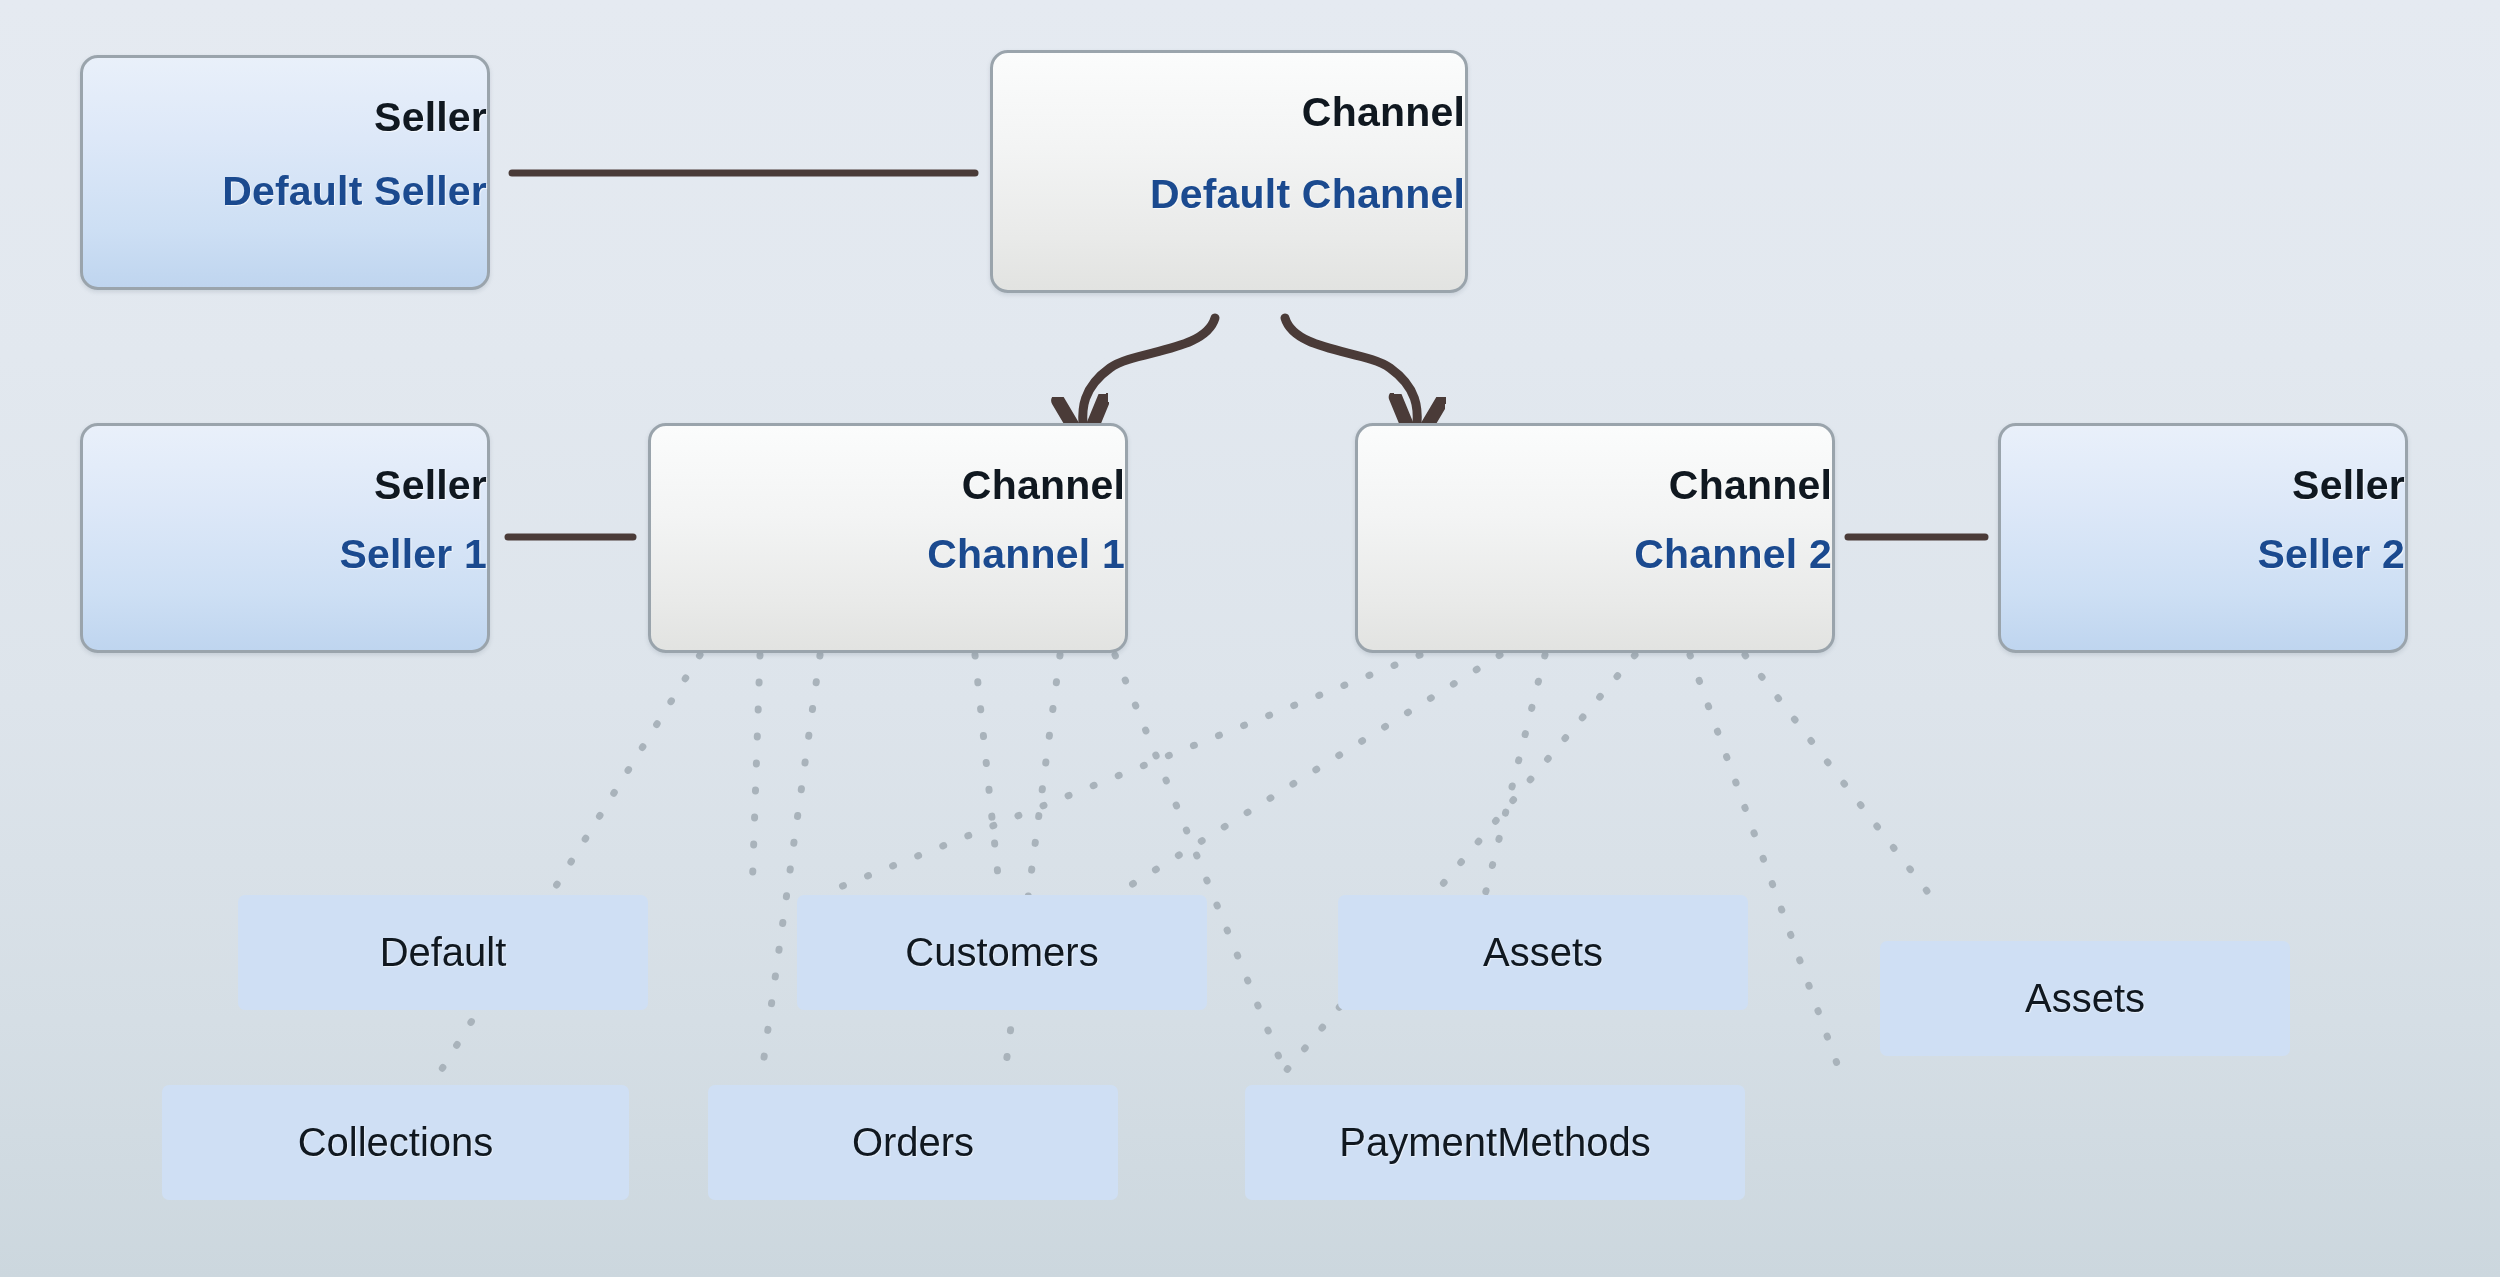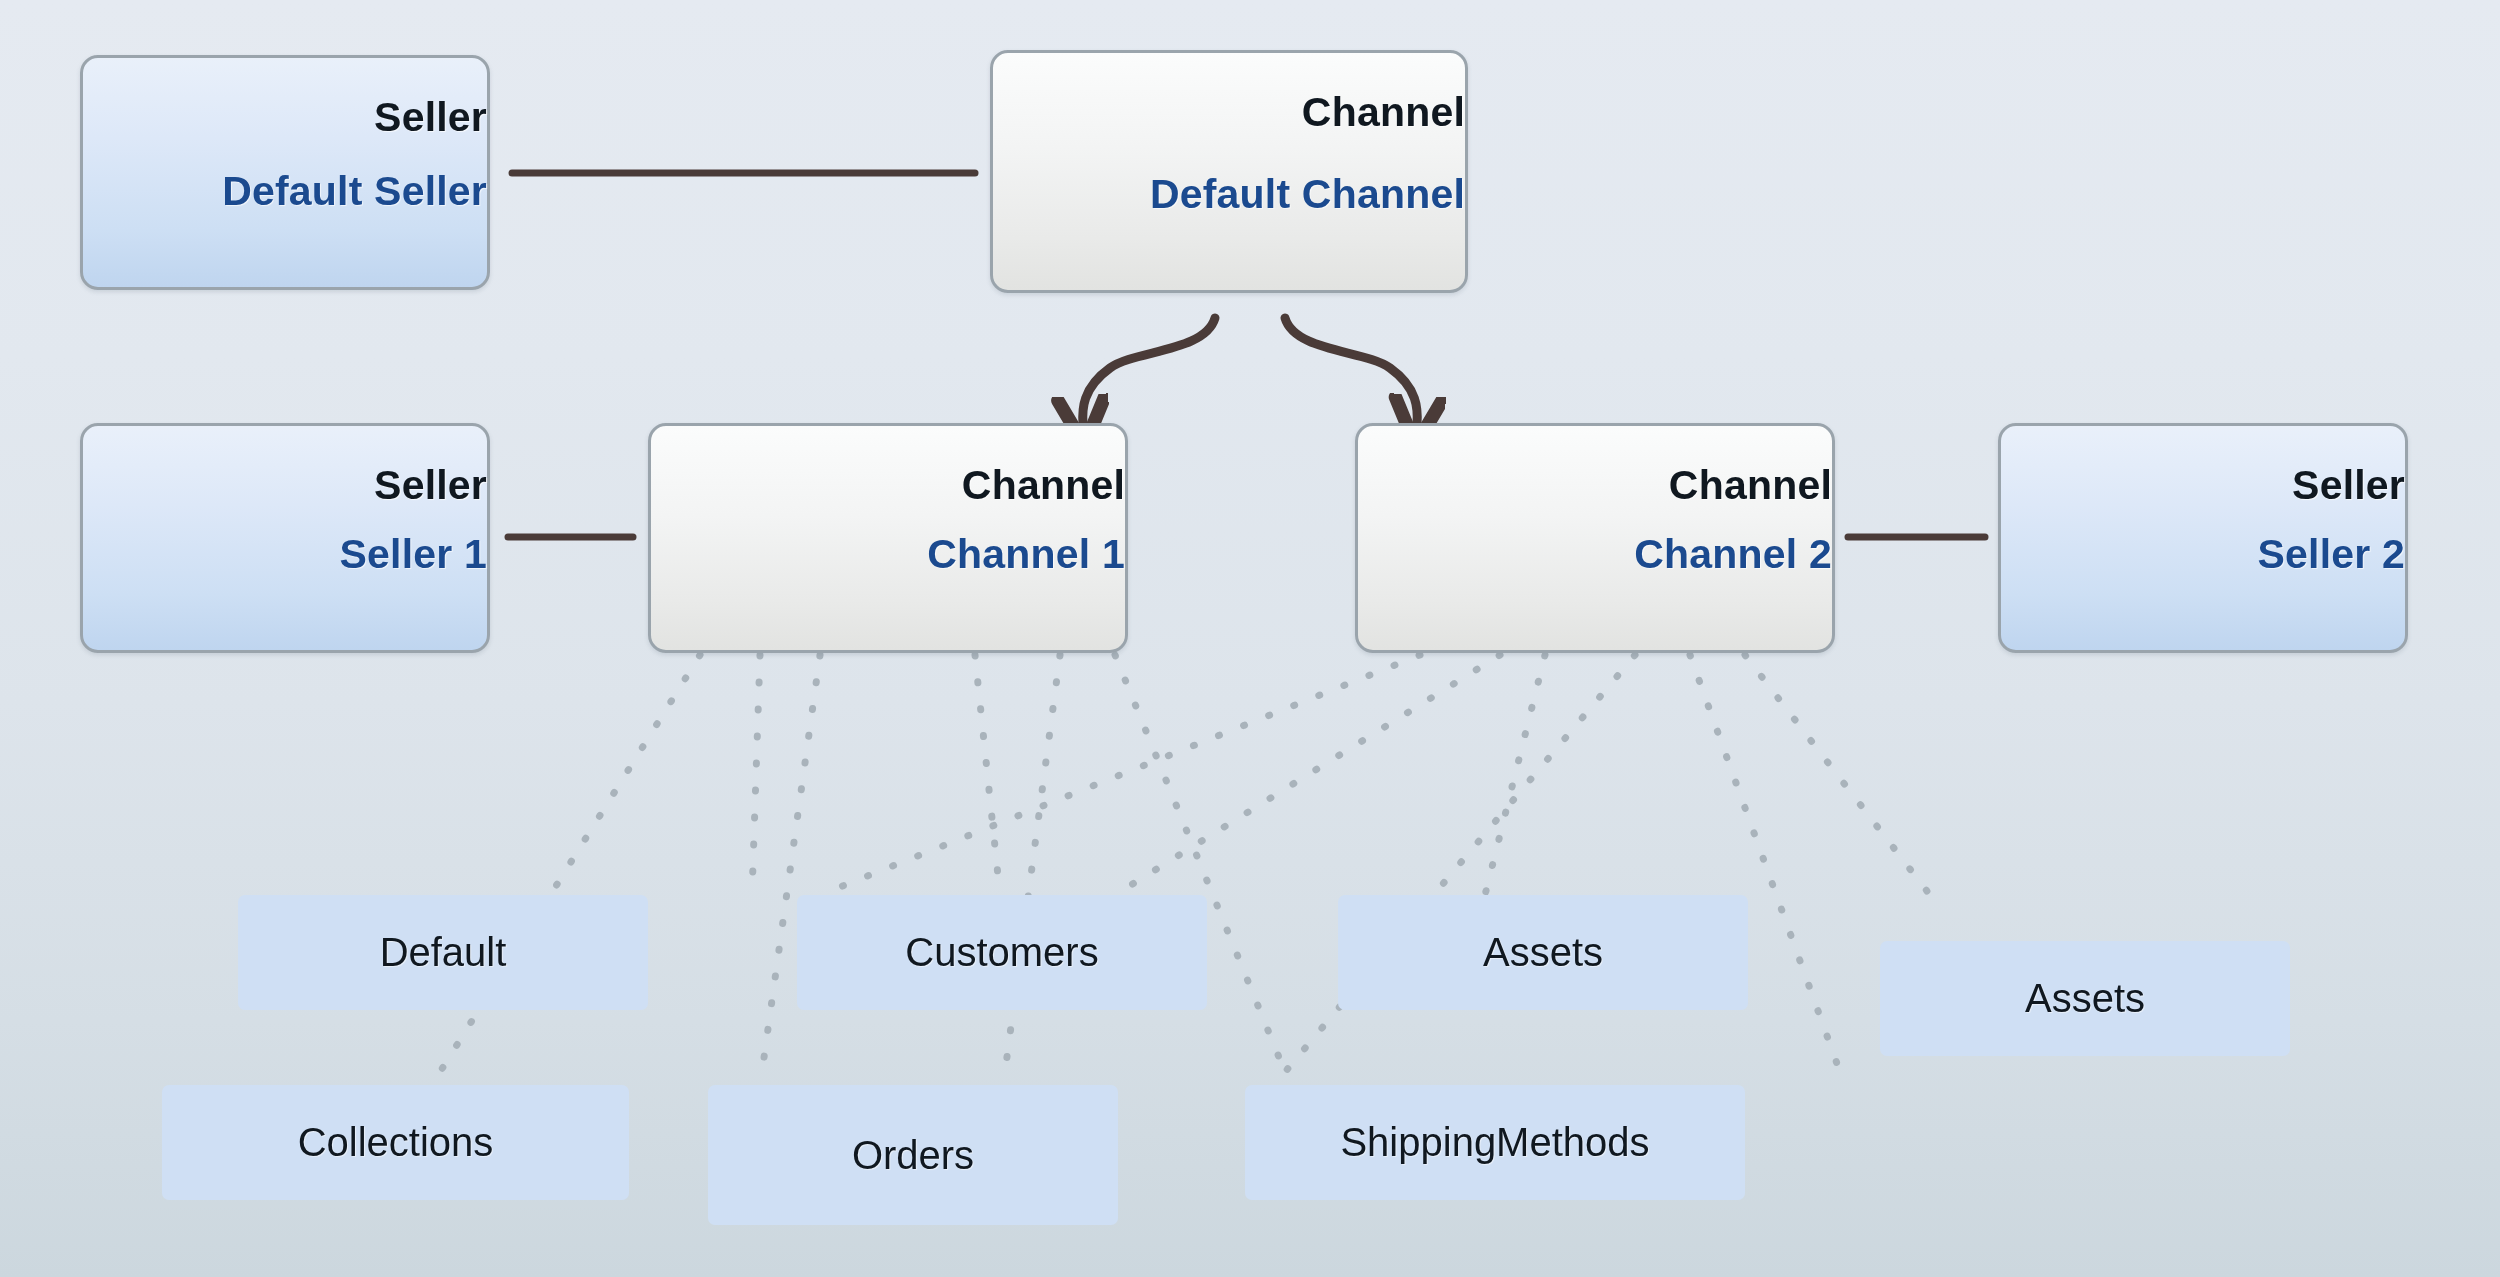--- a/index.html
+++ b/index.html
@@ -155,20 +155,20 @@
   <div class="chip" style="left:1338px; top:895px; width:410px; height:115px;">
     <span>Assets</span>
   </div>
   <div class="chip" style="left:1880px; top:941px; width:410px; height:115px;">
     <span>Assets</span>
   </div>
 
   <div class="chip" style="left:162px;  top:1085px; width:467px; height:115px;">
     <span>Collections</span>
   </div>
-  <div class="chip" style="left:708px;  top:1085px; width:410px; height:140px;">
+  <div class="chip" style="left:708px;  top:1085px; width:410px; height:115px;">
     <span>Orders</span>
   </div>
   <div class="chip" style="left:1245px; top:1085px; width:500px; height:115px;">
-    <span>ShippingMethods</span>
+    <span>PaymentMethods</span>
   </div>
 
 </div>
 
 </body></html>

